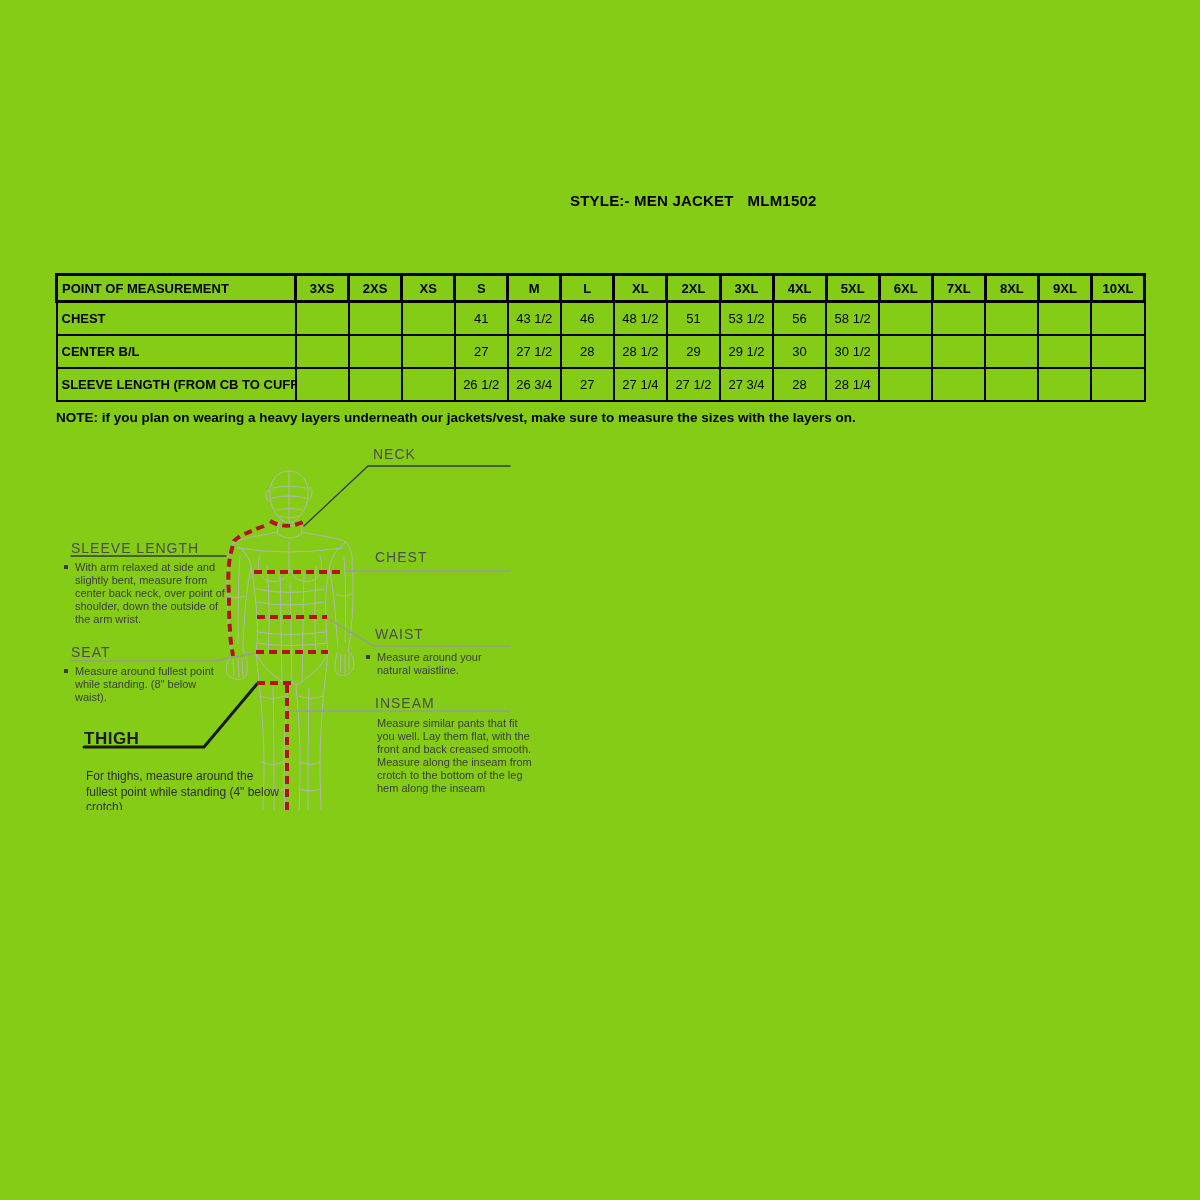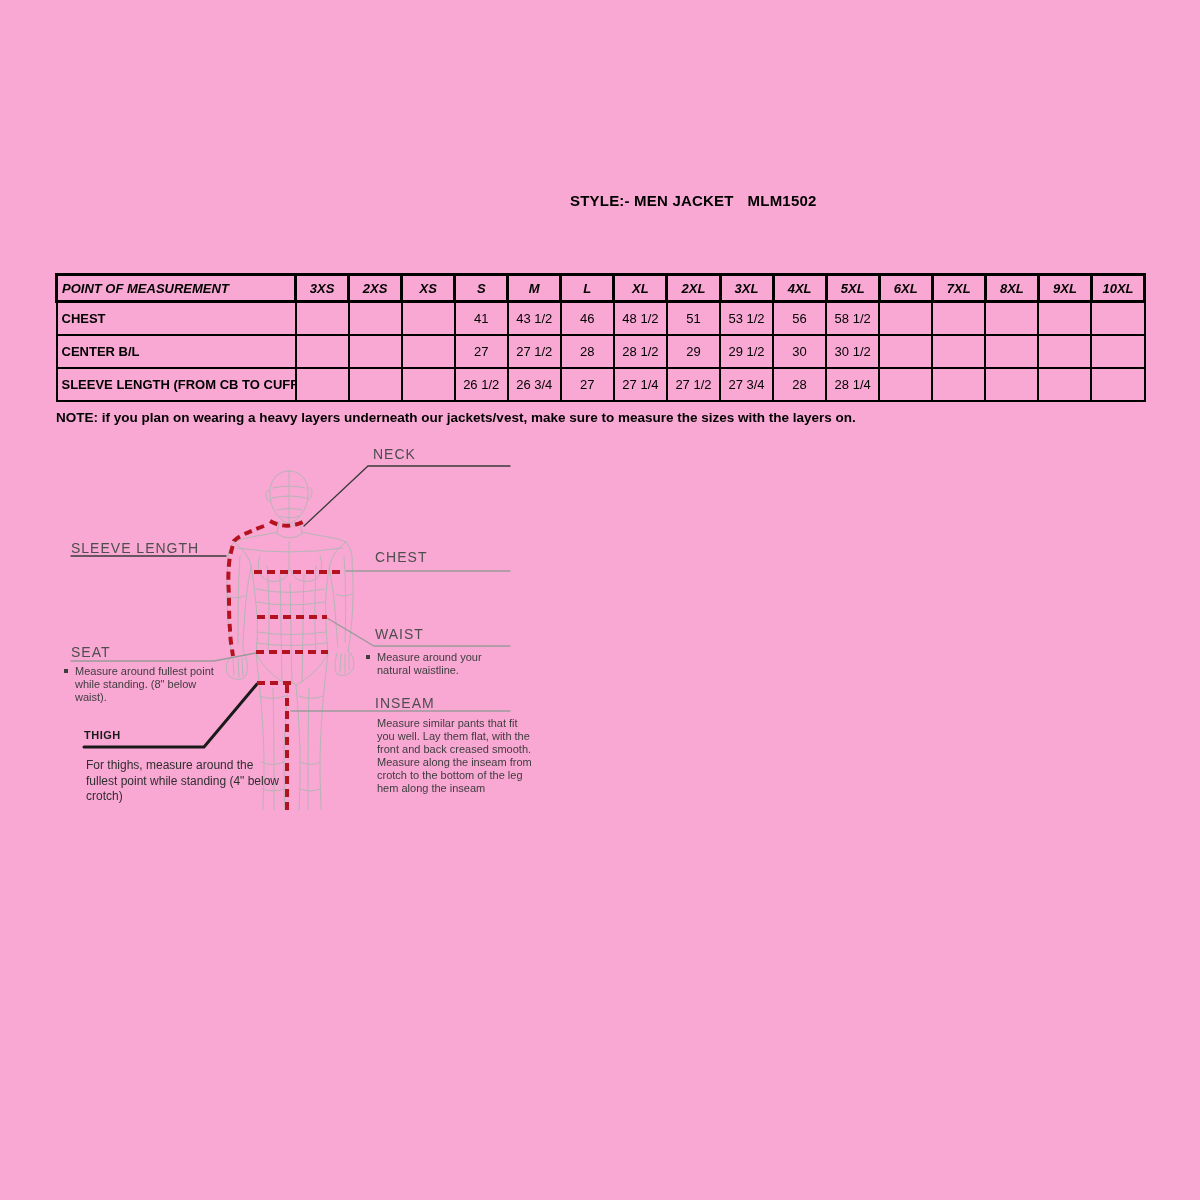--- a/index.html
+++ b/index.html
@@ -1,42 +1,42 @@
 <!DOCTYPE html>
 <html><head>
 <meta charset="utf-8">
 <style>
   html,body{margin:0;padding:0;background:#fff;}
-  .page{position:relative;width:1200px;height:1200px;background:#f9a8d4;overflow:hidden;
+  .page{position:relative;width:1200px;height:1200px;background:#84cc16;overflow:hidden;
         font-family:"Liberation Sans",sans-serif;color:#000;}
 
   
   .title{position:absolute;left:570px;top:192px;font-size:15px;font-weight:bold;
          letter-spacing:.2px;white-space:nowrap;}
   .title .code{margin-left:14px;}
 
   
   .size-table-wrap{position:absolute;left:55px;top:273px;}
   table.size{border-collapse:collapse;table-layout:fixed;width:1091px;font-size:13px;}
   table.size th,table.size td{border:2px solid #000;padding:0 3px;text-align:center;
          overflow:hidden;white-space:nowrap;}
-  table.size thead th{border-width:3px;height:24px;font-weight:bold;font-style:italic;}
+  table.size thead th{border-width:3px;height:24px;font-weight:bold;}
   table.size tbody td{height:31px;font-weight:normal;}
   table.size .pom{width:229px;text-align:left;padding-left:4px;}
   table.size td.rowlabel{text-align:left;padding-left:4px;font-weight:bold;}
 
   
   .note{position:absolute;left:56px;top:410px;font-size:13.5px;font-weight:bold;text-align:center;}
 
   
   .diagram{position:absolute;left:58px;top:444px;width:494px;height:366px;overflow:hidden;}
   .diagram svg{position:absolute;left:0;top:0;}
   .gh{position:absolute;font-size:14px;font-weight:500;letter-spacing:1px;color:#4d4d4d;
       white-space:nowrap;}
-  .gh.dark{color:#1a1a1a;font-size:11px;letter-spacing:.5px;font-weight:600;}
+  .gh.dark{color:#1a1a1a;font-size:17px;letter-spacing:.5px;font-weight:600;}
   .gt{position:absolute;font-size:11px;line-height:13px;color:#3d3d3d;}
   .gt.bullet::before{content:"";position:absolute;left:-11px;top:4px;width:4px;height:4px;
       background:#3d3d3d;}
   .gt.big{font-size:12px;line-height:15.5px;color:#2e2e2e;}
   .clip{max-height:84px;overflow:hidden;}
 </style>
 </head>
 <body>
 
 <div class="page">
@@ -235,21 +235,22 @@
 
     <div class="gh" style="left:317px;top:105px">CHEST</div>
 
     <div class="gh" style="left:317px;top:182px">WAIST</div>
     <div class="gt bullet" style="left:319px;top:207px;width:140px">Measure around your natural waistline.</div>
 
     <div class="gh" style="left:317px;top:251px">INSEAM</div>
     <div class="gt bullet clip" style="left:319px;top:273px;width:158px">Measure similar pants that fit you well. Lay them flat, with the front and back creased smooth. Measure along the inseam from crotch to the bottom of the leg hem along the inseam</div>
 
     <div class="gh" style="left:13px;top:96px">SLEEVE LENGTH</div>
+    <div class="gt bullet" style="left:17px;top:117px;width:152px">With arm relaxed at side and slightly bent, measure from center back neck, over point of shoulder, down the outside of the arm wrist.</div>
 
     <div class="gh" style="left:13px;top:200px">SEAT</div>
     <div class="gt bullet" style="left:17px;top:221px;width:140px">Measure around fullest point while standing. (8" below waist).</div>
 
     <div class="gh dark" style="left:26px;top:285px">THIGH</div>
-    <div class="gt big" style="left:28px;top:314px;width:196px">For thighs, measure around the fullest point while standing (4" below crotch)</div>
+    <div class="gt big" style="left:28px;top:325px;width:196px">For thighs, measure around the fullest point while standing (4" below crotch)</div>
   </div>
 
 </div>
 
 </body></html>

